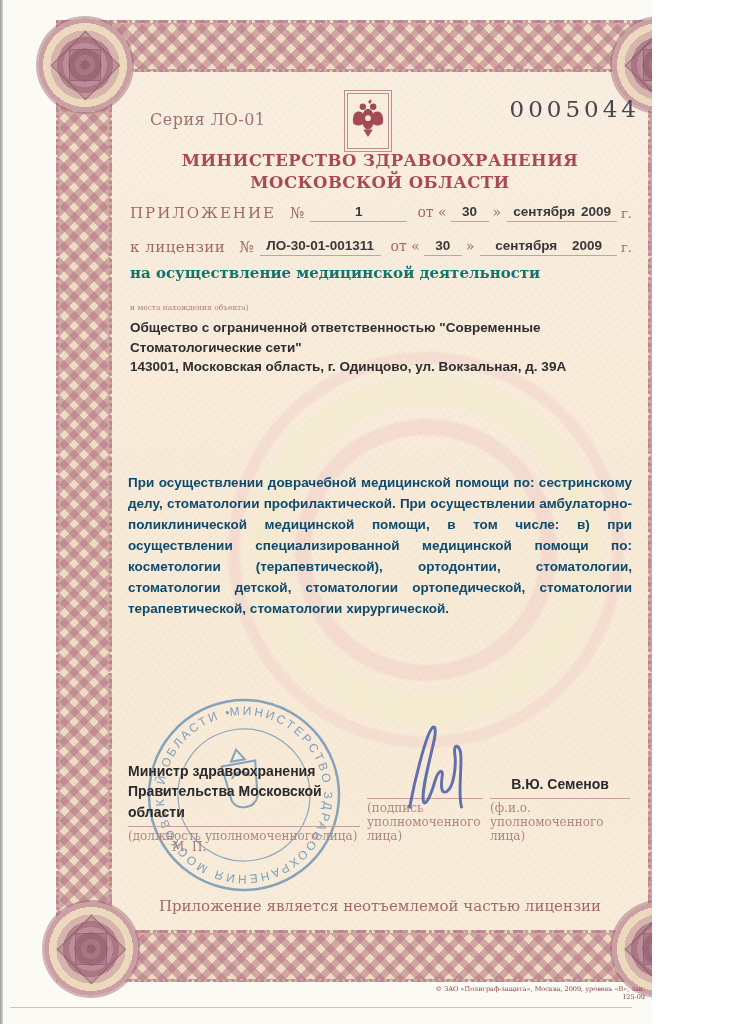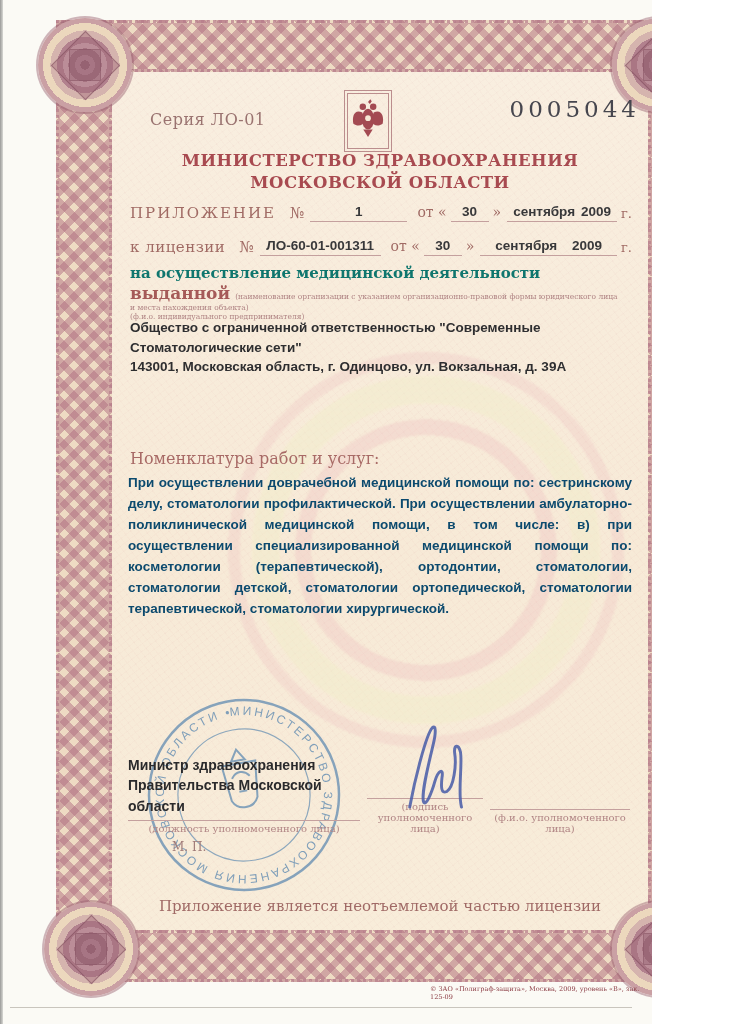--- a/index.html
+++ b/index.html
@@ -94,37 +94,37 @@
   .nomen-title{position:absolute;left:130px;top:449px;font-size:16px;color:#a86a66;}
   .nomen-text{position:absolute;left:128px;top:473px;width:504px;
         font-family:"Liberation Sans",sans-serif;font-weight:bold;
         font-size:13.5px;color:#0c4a6e;line-height:1.55;text-align:justify;}
 
   
   .signrow{position:absolute;left:128px;top:752px;width:502px;display:flex;
         justify-content:space-between;align-items:flex-end;z-index:2;}
   .scol{display:flex;flex-direction:column;justify-content:flex-end;}
   .scol .line{border-bottom:1px solid #c4a09e;width:100%;}
-  .scol .cap{font-size:10px;color:#b08484;text-align:center;padding-top:2px;
+  .scol .cap{font-size:12px;color:#b08484;padding-top:2px;
         font-family:"DejaVu Serif",serif;}
   .scol1{width:232px;} .scol2{width:116px;} .scol3{width:140px;}
   .postxt{font-family:"Liberation Sans",sans-serif;font-weight:bold;font-size:14px;
         color:#2a2a2c;line-height:1.45;padding-bottom:4px;}
   .nametxt{font-family:"Liberation Sans",sans-serif;font-weight:bold;font-size:14px;
         color:#2a2a2c;text-align:center;padding-bottom:6px;}
   .seal-mark{position:absolute;left:172px;top:840px;font-size:12px;color:#a07a78;z-index:2;}
 
   .stamp{position:absolute;left:140px;top:695px;width:208px;height:200px;z-index:1;
         opacity:.78;transform:rotate(-10deg);pointer-events:none;}
   .sig-ink{position:absolute;left:396px;top:718px;width:88px;height:100px;z-index:3;
         pointer-events:none;}
 
   .footer-note{position:absolute;left:112px;top:897px;width:536px;text-align:center;
         font-size:15px;color:#a06a66;}
-  .imprint{position:absolute;left:430px;top:985px;width:215px;text-align:left;
+  .imprint{position:absolute;left:430px;top:985px;width:215px;text-align:right;
         font-size:6.5px;color:#8a3a42;}
 </style>
 </head>
 <body>
 
 <div class="canvas">
   <div class="scan-edge"></div>
   <div class="page-edge-right"></div>
   <div class="page-edge-bottom"></div>
 
@@ -178,45 +178,40 @@
     <span class="seg monthyear">
       <span>сентября</span>
       <span>2009</span>
     </span>
     <span class="g">г.</span>
   </div>
 
   <div class="frow row2 lic">
     <span class="lbl">к лицензии</span>
     <span class="no">№</span>
-    <span class="seg val">ЛО-60-01-001311</span>
+    <span class="seg val">ЛО-30-01-001311</span>
     <span class="from">от «</span>
     <span class="seg day">30</span>
     <span class="q">»</span>
     <span class="seg monthyear">
       <span>сентября</span>
       <span>2009</span>
     </span>
     <span class="g">г.</span>
   </div>
 
   <div class="activity">на осуществление медицинской деятельности</div>
 
-  <div class="issued">
-    <span class="big">выданной</span>
-    <span class="small">(наименование организации с указанием организационно-правовой формы юридического лица (ф.и.о. индивидуального предпринимателя)</span>
-  </div>
   <div class="issued-note2">и места нахождения объекта)</div>
 
   <div class="orgblock">
     <div>Общество с ограниченной ответственностью "Современные Стоматологические сети"</div>
     <div>143001, Московская область, г. Одинцово, ул. Вокзальная, д. 39А</div>
   </div>
 
-  <div class="nomen-title">Номенклатура работ и услуг:</div>
   <div class="nomen-text">При осуществлении доврачебной медицинской помощи по: сестринскому делу, стоматологии профилактической. При осуществлении амбулаторно-поликлинической медицинской помощи, в том числе: в) при осуществлении специализированной медицинской помощи по: косметологии (терапевтической), ортодонтии, стоматологии, стоматологии детской, стоматологии ортопедической, стоматологии терапевтической, стоматологии хирургической.</div>
 
   <div class="stamp">
     <svg width="208" height="200" viewBox="0 0 200 200">
       <circle cx="100" cy="100" r="95" fill="none" stroke="#4d7fad" stroke-width="2.5" opacity=".85"></circle>
       <circle cx="100" cy="100" r="66" fill="none" stroke="#4d7fad" stroke-width="1.2" opacity=".8"></circle>
       <path id="stampArc" d="M100,20 a80,80 0 1,1 -0.1,0" fill="none"></path>
       <text font-family="Liberation Sans, sans-serif" font-size="12" letter-spacing="2.5" fill="#4d7fad" opacity=".9">
         <textPath href="#stampArc">МИНИСТЕРСТВО ЗДРАВООХРАНЕНИЯ МОСКОВСКОЙ ОБЛАСТИ •</textPath>
       </text>
@@ -245,20 +240,21 @@
       </div>
       <div class="line"></div>
       <div class="cap">(должность уполномоченного лица)</div>
     </div>
     <div class="scol scol2">
       <div style="height:46px;"></div>
       <div class="line"></div>
       <div class="cap">(подпись уполномоченного лица)</div>
     </div>
     <div class="scol scol3">
+      <div class="nametxt">В.Ю. Семенов</div>
       <div class="line"></div>
       <div class="cap">(ф.и.о. уполномоченного лица)</div>
     </div>
   </div>
 
   <div class="seal-mark">М. П.</div>
 
   <div class="footer-note">Приложение является неотъемлемой частью лицензии</div>
   <div class="imprint">© ЗАО «Полиграф-защита», Москва, 2009,  уровень «В», зак. 125-09</div>
 </div>

